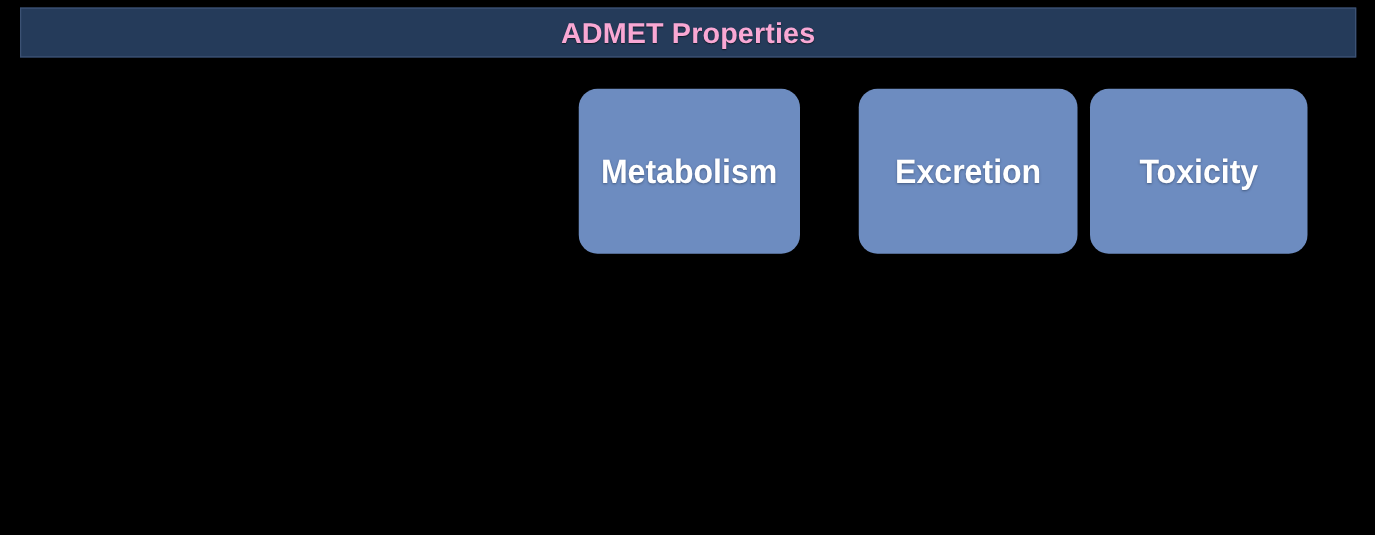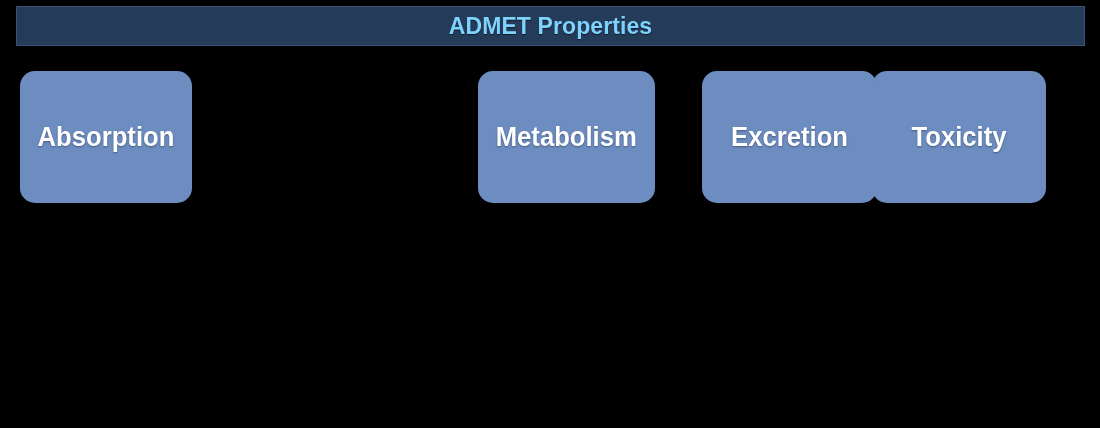--- a/index.html
+++ b/index.html
@@ -28,21 +28,21 @@
     width: 1069px;
     height: 40px;
     background: #253b5a;
     border: 1px solid #3c5274;
     box-sizing: border-box;
     display: flex;
     align-items: center;
     justify-content: center;
   }
   .header-title {
-    color: #7dd3fc;
+    color: #f9a8d4;
     font-family: "Liberation Sans", sans-serif;
     font-size: 23px;
     font-weight: bold;
     letter-spacing: 0.1px;
     line-height: 1;
     text-shadow: 0 1px 1px rgba(0,0,0,0.55);
     white-space: nowrap;
   }
 
   
@@ -73,38 +73,35 @@
     font-weight: bold;
     line-height: 1;
     white-space: nowrap;
     text-shadow: 0 1px 2px rgba(20,30,50,0.45);
     transform: scaleX(0.95);
   }
 
   
   .box-absorption   { left: 20px;  width: 172px; }
   .box-distribution { left: 240px; width: 177px; }
-  .box-metabolism   { left: 463px; width: 177px; margin-left: 15px; }
-  .box-excretion    { left: 702px; width: 175px; }
+  .box-metabolism   { left: 463px; width: 177px; }
+  .box-excretion    { left: 687px; width: 175px; }
   .box-toxicity     { left: 872px; width: 174px; }
 </style>
 </head>
 <body>
 
 <div id="canvas">
 
   <div class="header-bar">
     <span class="header-title">ADMET Properties</span>
   </div>
 
   <div class="boxes-row">
 
-    <div class="prop-box box-absorption">
-      <span class="prop-box-label">Absorption</span>
-    </div>
 
 
     <div class="prop-box box-metabolism">
       <span class="prop-box-label">Metabolism</span>
     </div>
 
     <div class="prop-box box-excretion">
       <span class="prop-box-label">Excretion</span>
     </div>
 

